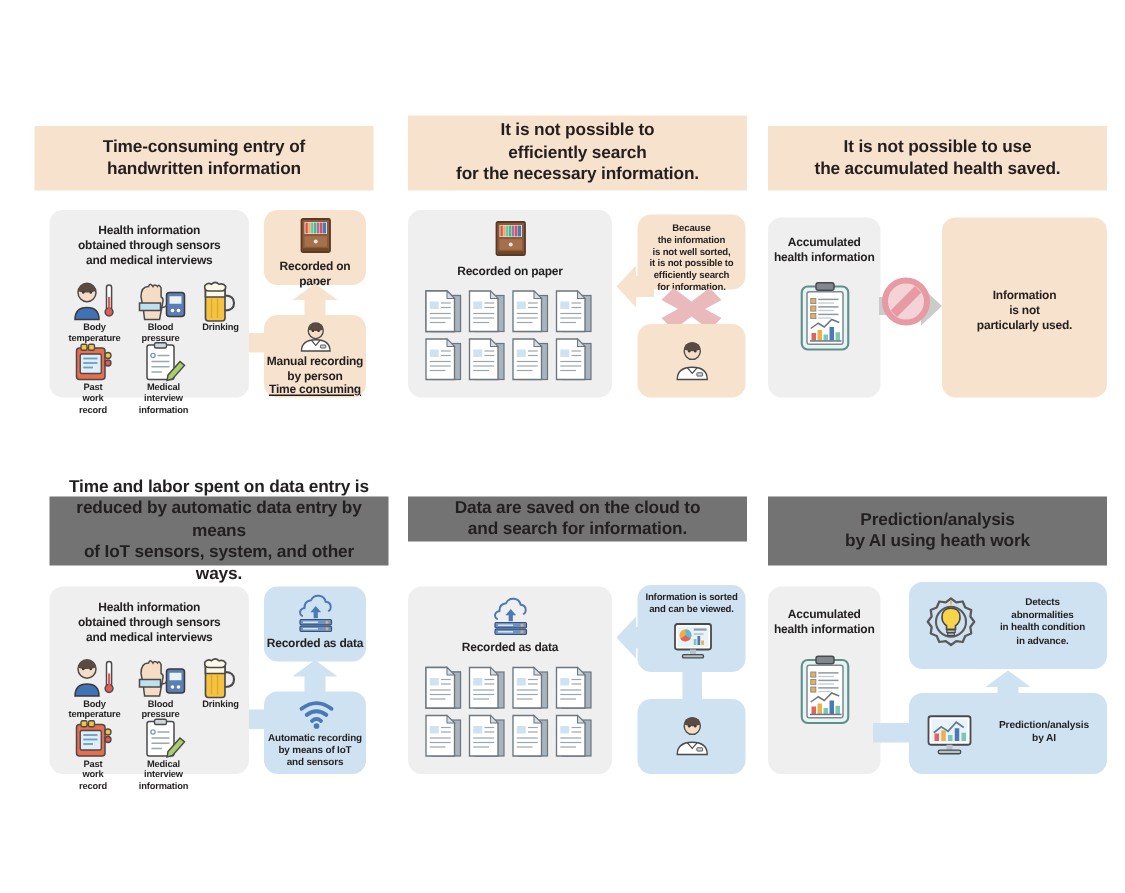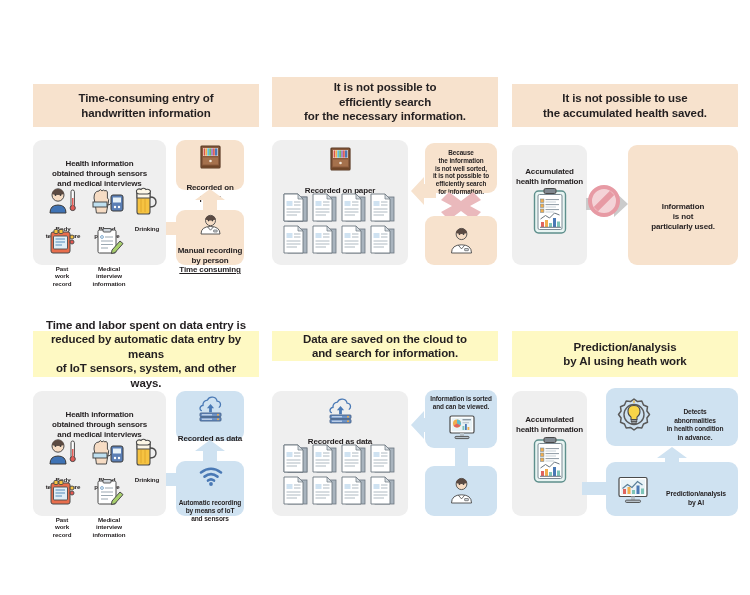--- a/index.html
+++ b/index.html
@@ -17,35 +17,34 @@
     position: absolute;
     display: flex; align-items: center; justify-content: center;
     text-align: center;
     font-weight: bold;
     font-size: 11.5px;
     line-height: 14.5px;
     letter-spacing: -0.1px;
     padding: 4px 6px;
   }
   .banner.warm { background: #f7e2cd; }
-  .banner.cool { background: #fef9c3; }
+  .banner.cool { background: #737373; }
   .banner span { display: block; }
 
   
   .card { position: absolute; border-radius: 9px; }
   .grey   { background: #efefef; }
   .warm   { background: #f7e2cd; }
   .cool   { background: #cfe2f1; }
 
   .card-label {
     position: absolute; left: 0; right: 0;
     text-align: center;
     font-size: 8px; font-weight: bold; line-height: 10px;
     letter-spacing: -0.15px;
-    margin-top: 10px;
   }
   .tiny { font-size: 6.2px; line-height: 7.4px; font-weight: bold; letter-spacing: -0.1px; }
   .note { font-size: 6.4px; line-height: 7.8px; font-weight: bold; letter-spacing: -0.1px; text-align: center; }
 
   
   .bar { position: absolute; }
   .bar.warm { background: #f7e2cd; }
   .bar.cool { background: #cfe2f1; }
 
   .arrow-up { position: absolute; }
@@ -56,21 +55,21 @@
   svg { display: block; overflow: visible; }
 
   .x-mark { position: absolute; }
   .noentry { position: absolute; }
 </style>
 </head>
 <body>
 
 <div class="board">
 
-  <div class="banner warm" style="left:33px;top:84px;width:226px;height:43px;align-items:center;">
+  <div class="banner warm" style="left:23px;top:84px;width:226px;height:43px;align-items:center;">
     <div>
       <span>Time-consuming entry of</span>
       <span>handwritten information</span>
     </div>
   </div>
 
   <div class="banner warm" style="left:272px;top:77px;width:226px;height:50px;">
     <div>
       <span>It is not possible to</span>
       <span>efficiently search</span>

